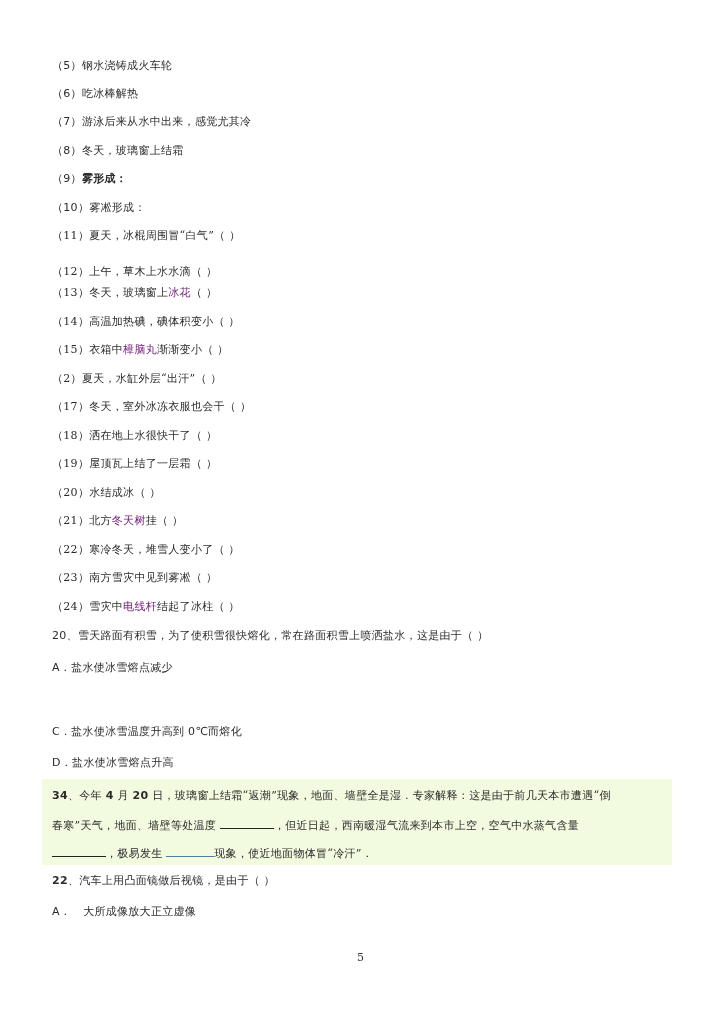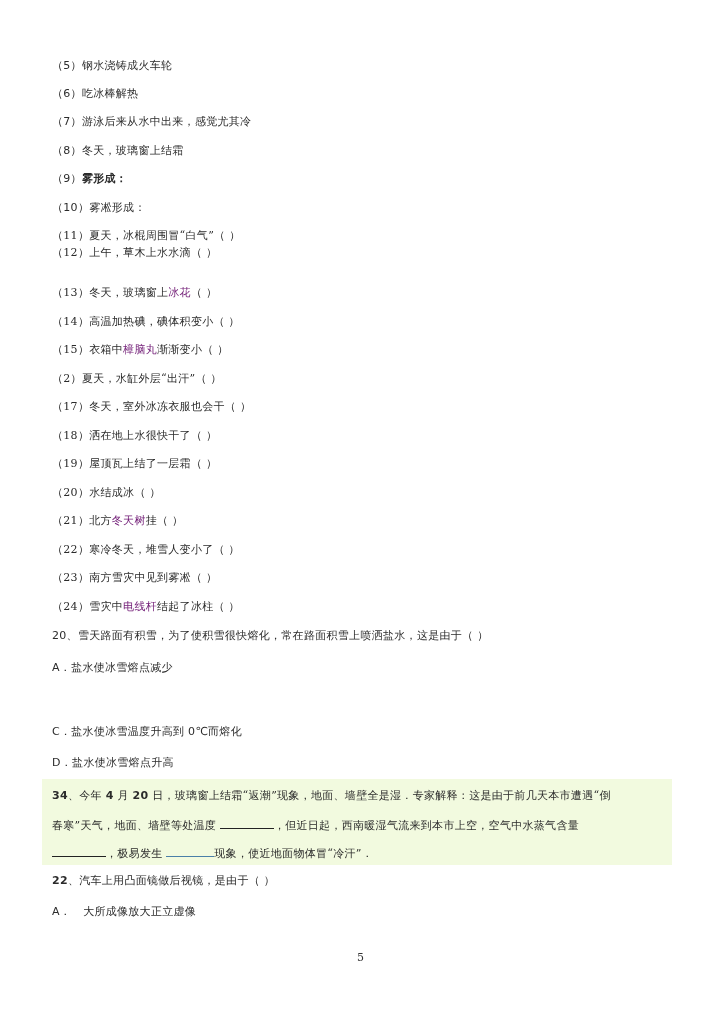--- a/index.html
+++ b/index.html
@@ -88,21 +88,21 @@
   <div class="line sans" style="top:170px">
     <span>（9）</span><span class="bold">雾形成：</span>
   </div>
   <div class="line sans" style="top:199px">
     <span>（10）</span><span>雾凇形成：</span>
   </div>
 
   <div class="line" style="top:227px">
     <span>（11）</span><span>夏天，冰棍周围冒“白气”（  ）</span>
   </div>
-  <div class="line" style="top:244px">
+  <div class="line" style="top:263px">
     <span>（12）</span><span>上午，草木上水水滴（  ）</span>
   </div>
   <div class="line" style="top:284px">
     <span>（13）</span><span>冬天，玻璃窗上</span><span class="hl">冰花</span><span>（  ）</span>
   </div>
   <div class="line" style="top:313px">
     <span>（14）</span><span>高温加热碘，碘体积变小（  ）</span>
   </div>
   <div class="line" style="top:341px">
     <span>（15）</span><span>衣箱中</span><span class="hl">樟脑丸</span><span>渐渐变小（  ）</span>

